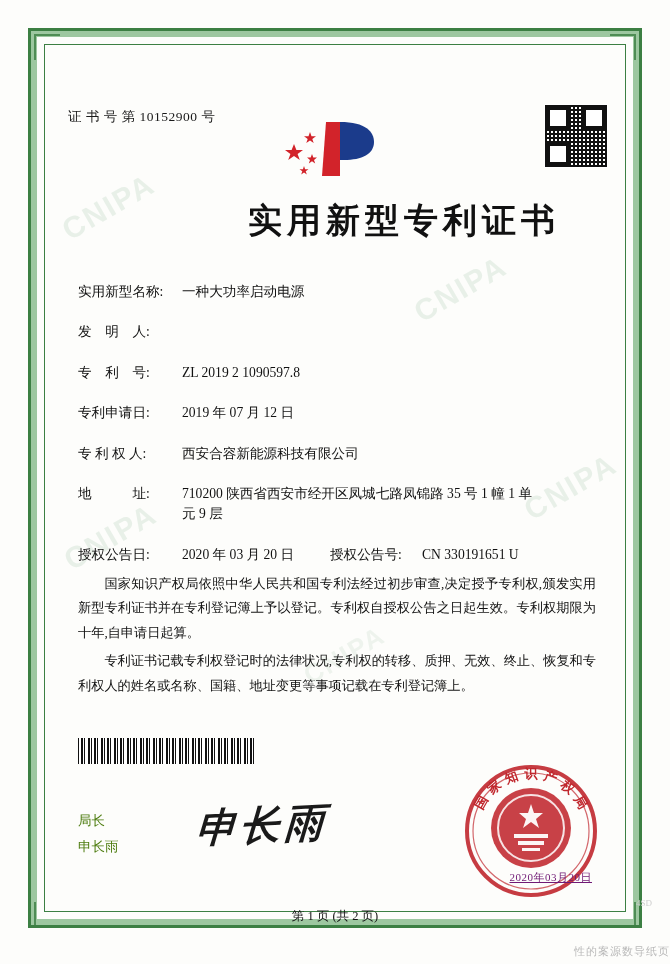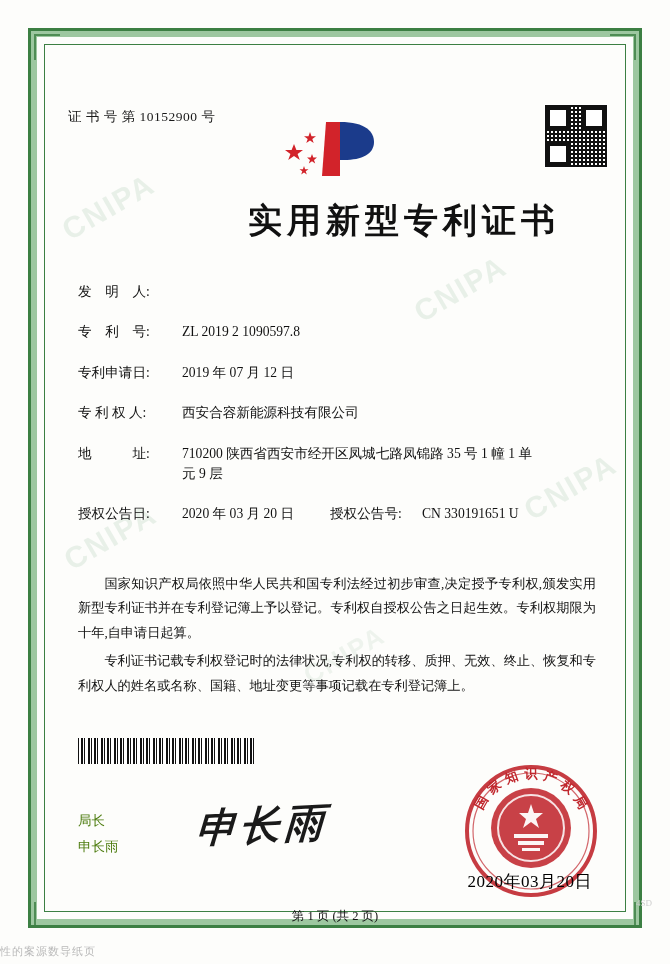--- a/index.html
+++ b/index.html
@@ -250,41 +250,42 @@
     position: absolute;
     right: 70px;
     top: 762px;
     width: 138px;
     height: 138px;
   }
   .seal-date {
     position: absolute;
     right: 78px;
     top: 870px;
-    font-size: 17px;
-    color: #000000;
+    font-size: 11px;
+    color: #701a75;
     letter-spacing: .5px;
+    text-decoration: underline;
   }
 
   
   .page-num {
     position: absolute;
     left: 0;
     top: 908px;
     width: 670px;
     text-align: center;
     font-size: 12.5px;
     color: #111;
   }
   .sheet-note {
     position: absolute;
     left: 0;
     top: 944px;
     width: 670px;
-    text-align: left;
+    text-align: right;
     font-size: 11px;
     color: #b9b9b9;
     letter-spacing: 1px;
   }
   .edge-mark {
     position: absolute;
     right: 18px;
     top: 898px;
     font-size: 9px;
     color: #cfcfcf;
@@ -330,20 +331,24 @@
         <polygon points="42,36 43.3,39.6 47,39.6 44,41.9 45.2,45.5 42,43.2 38.8,45.5 40,41.9 37,39.6 40.7,39.6"></polygon>
         <polygon points="34,48 35.1,51.2 38.5,51.2 35.7,53.2 36.8,56.4 34,54.4 31.2,56.4 32.3,53.2 29.5,51.2 32.9,51.2"></polygon>
       </g>
     </svg>
   </div>
 
   <div class="doc-title">实用新型专利证书</div>
 
   <div class="fields">
 
+    <div class="field-row">
+      <div class="field-label">实用新型名称:</div>
+      <div class="field-value">一种大功率启动电源</div>
+    </div>
 
     <div class="field-row">
       <div class="field-label">发　明　人:</div>
     </div>
 
     <div class="field-row">
       <div class="field-label">专　利　号:</div>
       <div class="field-value">ZL 2019 2 1090597.8</div>
     </div>
 

